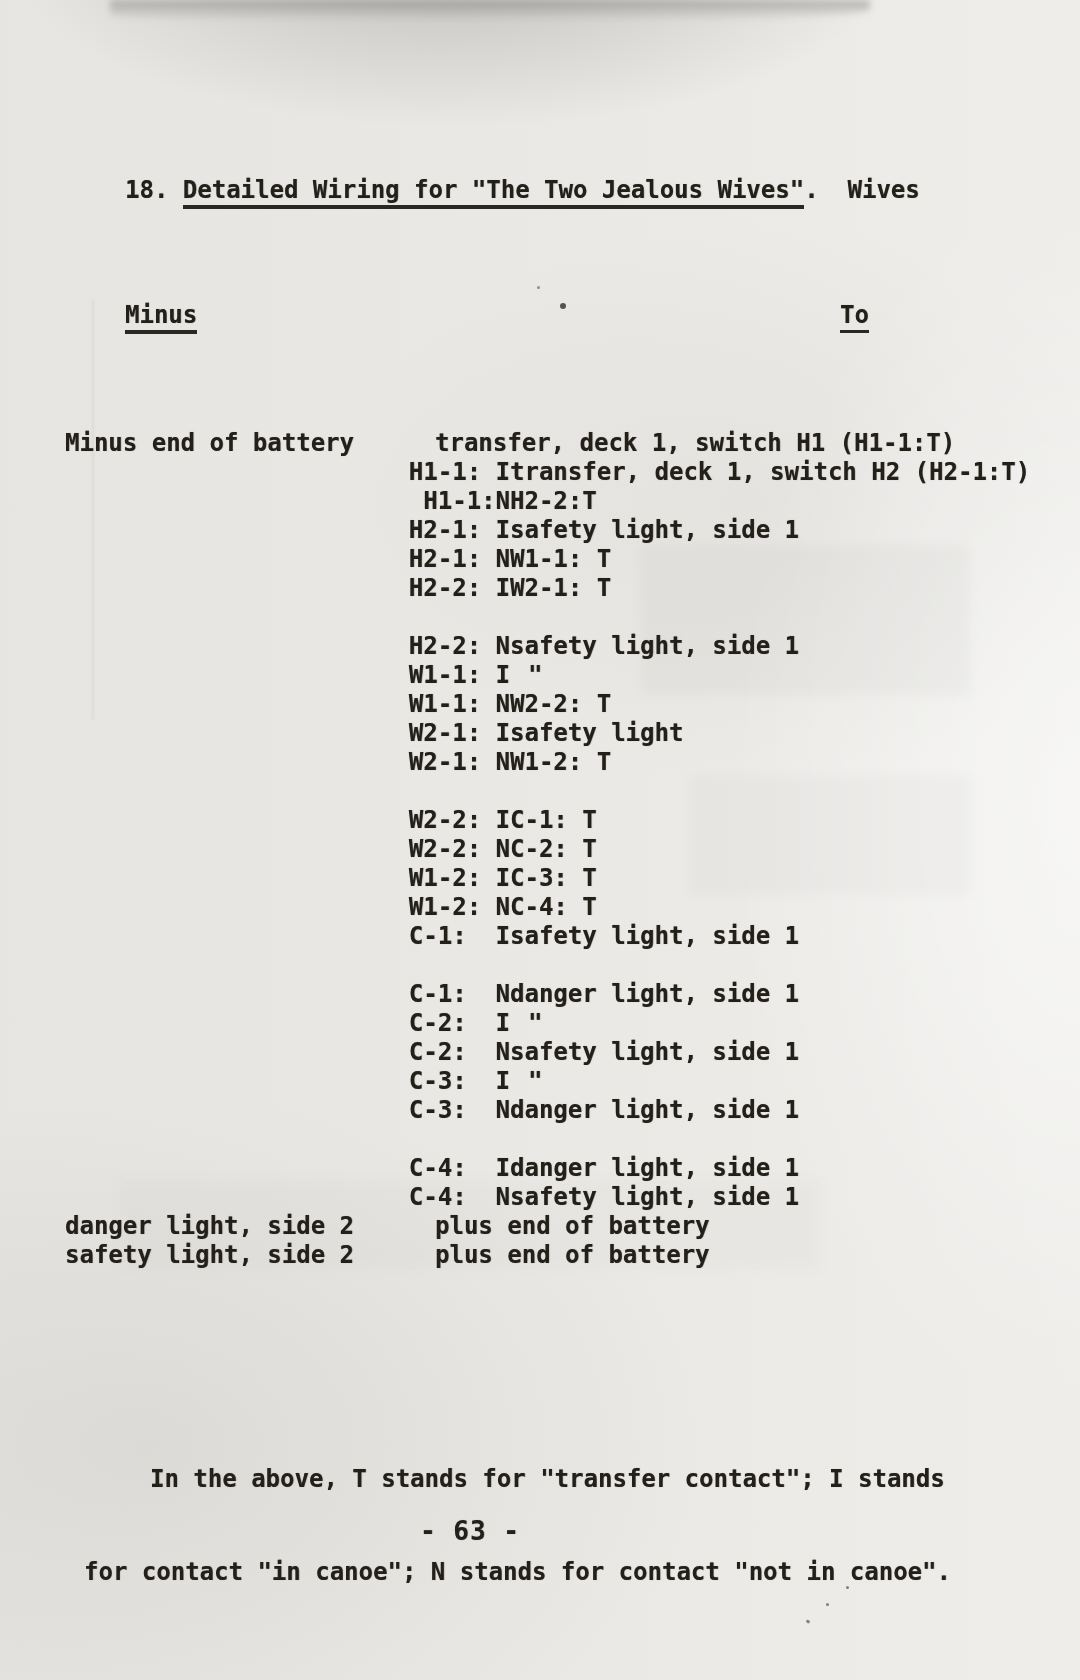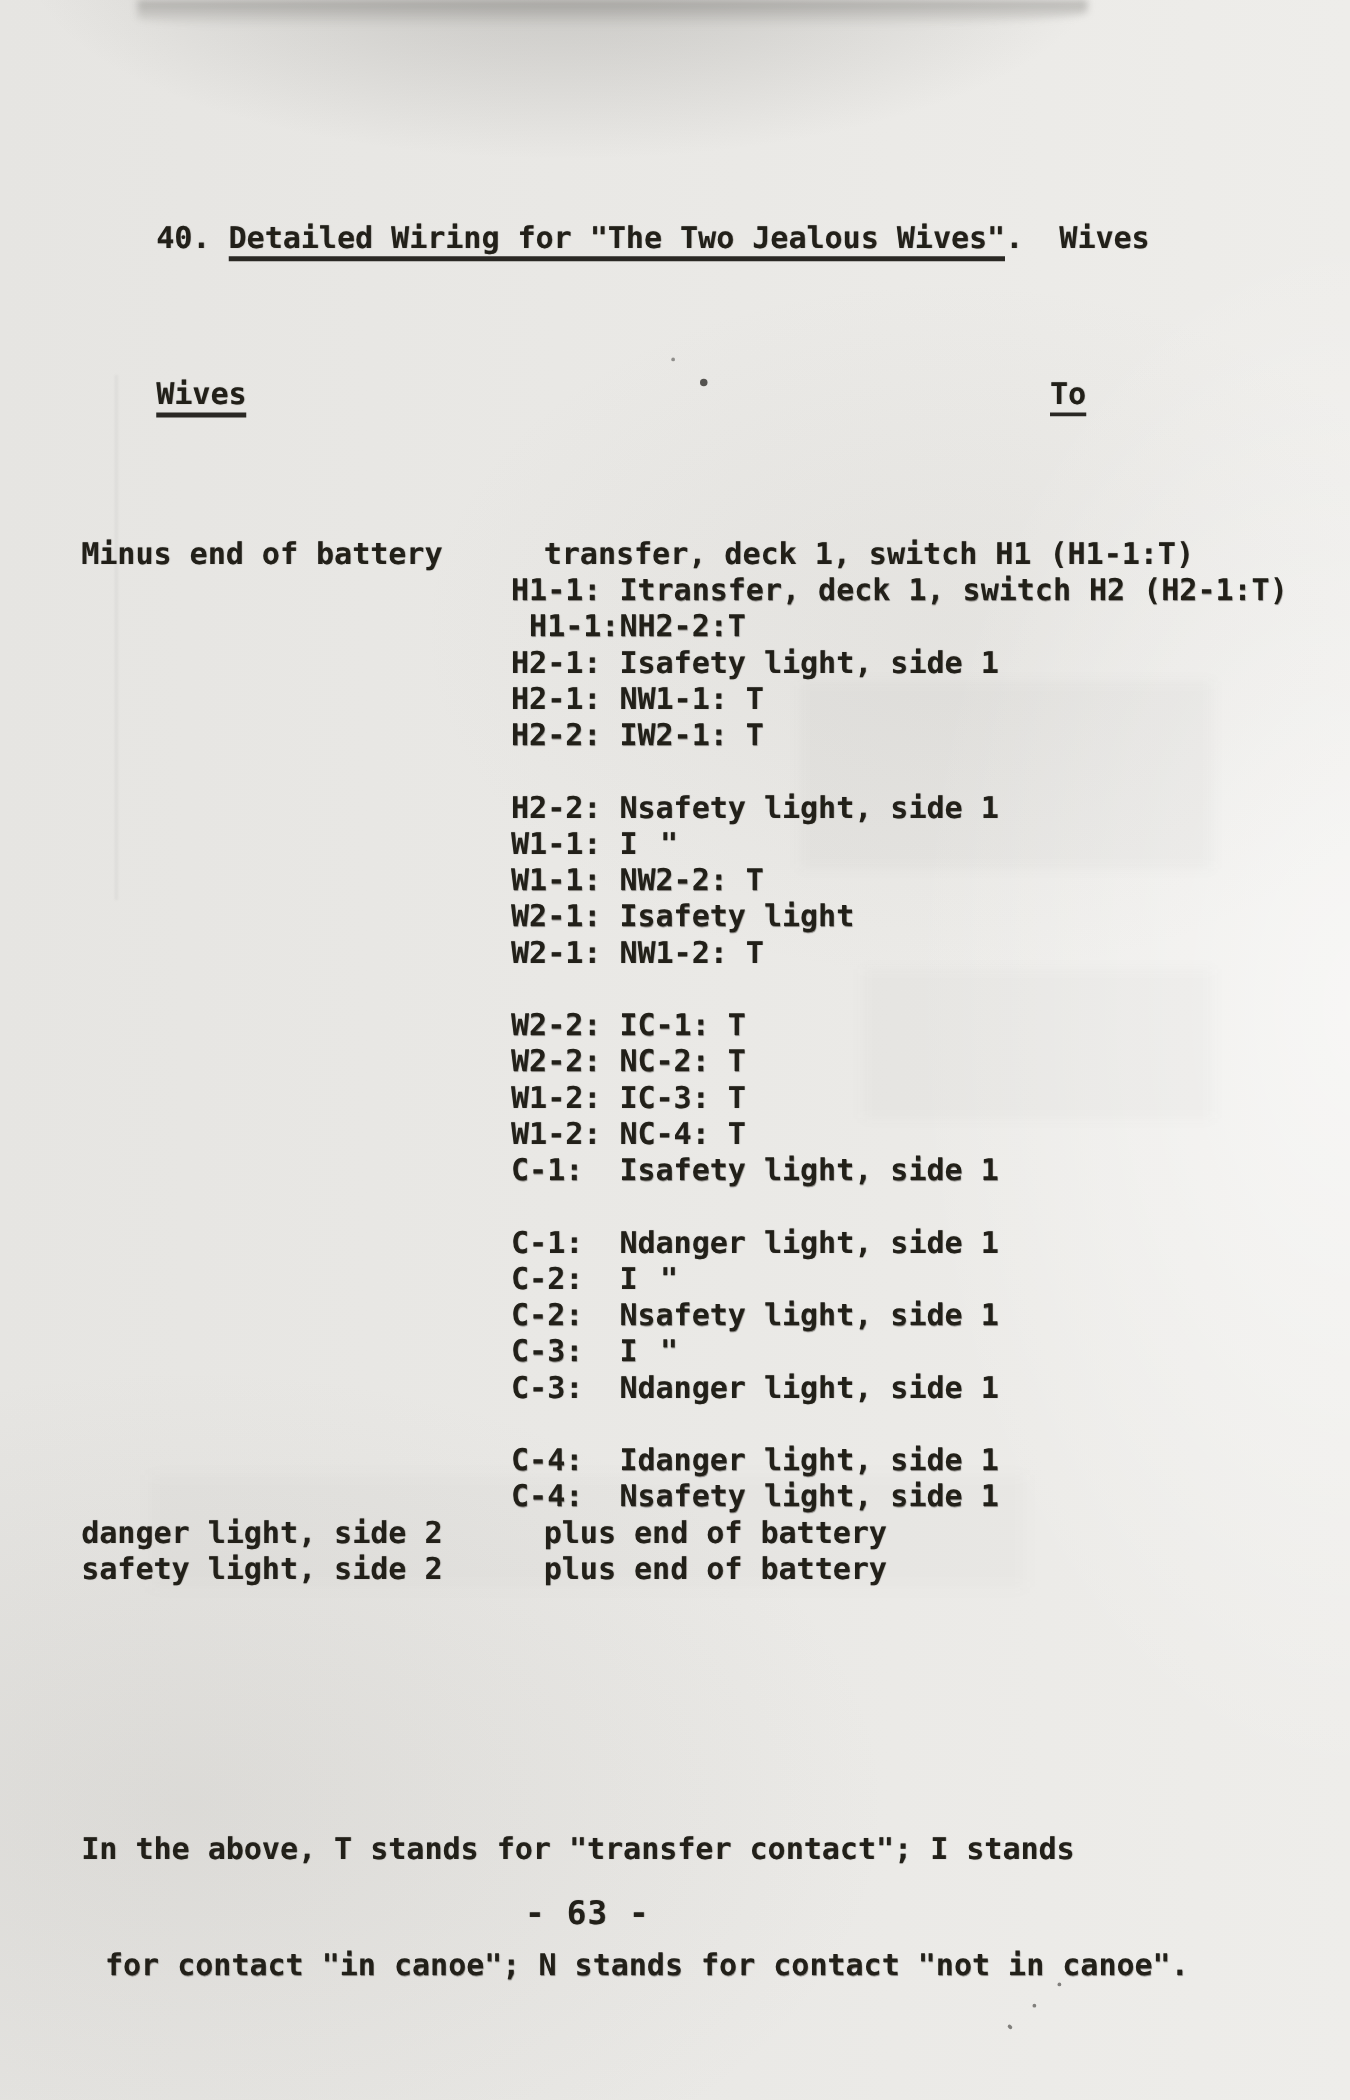--- a/index.html
+++ b/index.html
@@ -26,21 +26,21 @@
   .head-row .cell-to .underline{margin-left:345px;border-bottom-width:3px;}
   .cell-from{width:370px;flex:0 0 370px;white-space:pre;}
   .cell-to{flex:1;white-space:pre;}
   .row{display:flex;}
   .indent{padding-left:75px;text-align:right;}
   .ditto{padding-left:18px;}
   .group{margin-top:0;}
   .group + .group{margin-top:29px;}
   #wiring-table{margin-top:12px;}
   .footnote{margin-top:45px;line-height:31px;}
-  .fn1{}
+  .fn1{margin-left:85px;}
   .fn2{margin-left:19px;}
   .page-number{position:absolute;top:1516px;left:0;width:940px;text-align:center;font-size:26px;letter-spacing:1px;}
   
   .top-shadow{position:absolute;top:0;left:110px;width:760px;height:24px;
     background:linear-gradient(180deg,rgba(100,98,94,0.40),rgba(100,98,94,0) 88%);
     filter:blur(3px);border-radius:0 0 60% 40%;}
   .left-rule{position:absolute;left:92px;top:300px;width:2px;height:420px;background:rgba(50,48,45,0.06);filter:blur(1px);}
   .bleed-a{position:absolute;left:640px;top:545px;width:330px;height:150px;background:rgba(70,68,64,0.030);filter:blur(5px);}
   .bleed-b{position:absolute;left:690px;top:775px;width:280px;height:120px;background:rgba(70,68,64,0.028);filter:blur(5px);}
   .bleed-c{position:absolute;left:120px;top:1180px;width:700px;height:90px;background:rgba(70,68,64,0.022);filter:blur(6px);}
@@ -61,24 +61,24 @@
   <div class="bleed-a"></div>
   <div class="bleed-b"></div>
   <div class="bleed-c"></div>
   <div class="dot dot-1"></div>
   <div class="dot dot-2"></div>
   <div class="speck sp1"></div>
   <div class="speck sp2"></div>
   <div class="speck sp3"></div>
 
   <div class="content">
-    <div class="title-line"><span>40.</span><span> </span><span class="underline">Detailed Wiring for "The Two Jealous Wives"</span><span>.  Wives</span></div>
+    <div class="title-line"><span>18.</span><span> </span><span class="underline">Detailed Wiring for "The Two Jealous Wives"</span><span>.  Wives</span></div>
 
     <div class="head-row">
-      <span class="cell-from"><span class="underline">Wives</span></span>
+      <span class="cell-from"><span class="underline">Minus</span></span>
       <span class="cell-to"><span class="underline">To</span></span>
     </div>
 
     <div id="wiring-table"><div class="group"><div class="row"><span class="cell-from">Minus end of battery</span><span class="cell-to">transfer, deck 1, switch H1 (H1-1:T)</span></div><div class="row"><span class="cell-from indent">H1-1: I</span><span class="cell-to">transfer, deck 1, switch H2 (H2-1:T)</span></div><div class="row"><span class="cell-from indent">H1-1:N</span><span class="cell-to">H2-2:T</span></div><div class="row"><span class="cell-from indent">H2-1: I</span><span class="cell-to">safety light, side 1</span></div><div class="row"><span class="cell-from indent">H2-1: N</span><span class="cell-to">W1-1: T</span></div><div class="row"><span class="cell-from indent">H2-2: I</span><span class="cell-to">W2-1: T</span></div></div><div class="group"><div class="row"><span class="cell-from indent">H2-2: N</span><span class="cell-to">safety light, side 1</span></div><div class="row"><span class="cell-from indent">W1-1: I</span><span class="cell-to ditto">"</span></div><div class="row"><span class="cell-from indent">W1-1: N</span><span class="cell-to">W2-2: T</span></div><div class="row"><span class="cell-from indent">W2-1: I</span><span class="cell-to">safety light</span></div><div class="row"><span class="cell-from indent">W2-1: N</span><span class="cell-to">W1-2: T</span></div></div><div class="group"><div class="row"><span class="cell-from indent">W2-2: I</span><span class="cell-to">C-1: T</span></div><div class="row"><span class="cell-from indent">W2-2: N</span><span class="cell-to">C-2: T</span></div><div class="row"><span class="cell-from indent">W1-2: I</span><span class="cell-to">C-3: T</span></div><div class="row"><span class="cell-from indent">W1-2: N</span><span class="cell-to">C-4: T</span></div><div class="row"><span class="cell-from indent">C-1:  I</span><span class="cell-to">safety light, side 1</span></div></div><div class="group"><div class="row"><span class="cell-from indent">C-1:  N</span><span class="cell-to">danger light, side 1</span></div><div class="row"><span class="cell-from indent">C-2:  I</span><span class="cell-to ditto">"</span></div><div class="row"><span class="cell-from indent">C-2:  N</span><span class="cell-to">safety light, side 1</span></div><div class="row"><span class="cell-from indent">C-3:  I</span><span class="cell-to ditto">"</span></div><div class="row"><span class="cell-from indent">C-3:  N</span><span class="cell-to">danger light, side 1</span></div></div><div class="group"><div class="row"><span class="cell-from indent">C-4:  I</span><span class="cell-to">danger light, side 1</span></div><div class="row"><span class="cell-from indent">C-4:  N</span><span class="cell-to">safety light, side 1</span></div><div class="row"><span class="cell-from">danger light, side 2</span><span class="cell-to">plus end of battery</span></div><div class="row"><span class="cell-from">safety light, side 2</span><span class="cell-to">plus end of battery</span></div></div></div>
 
     <div class="footnote">
       <div class="fn1">In the above, T stands for "transfer contact"; I stands</div>
       <div class="fn2">for contact "in canoe"; N stands for contact "not in canoe".</div>
     </div>
   </div>

